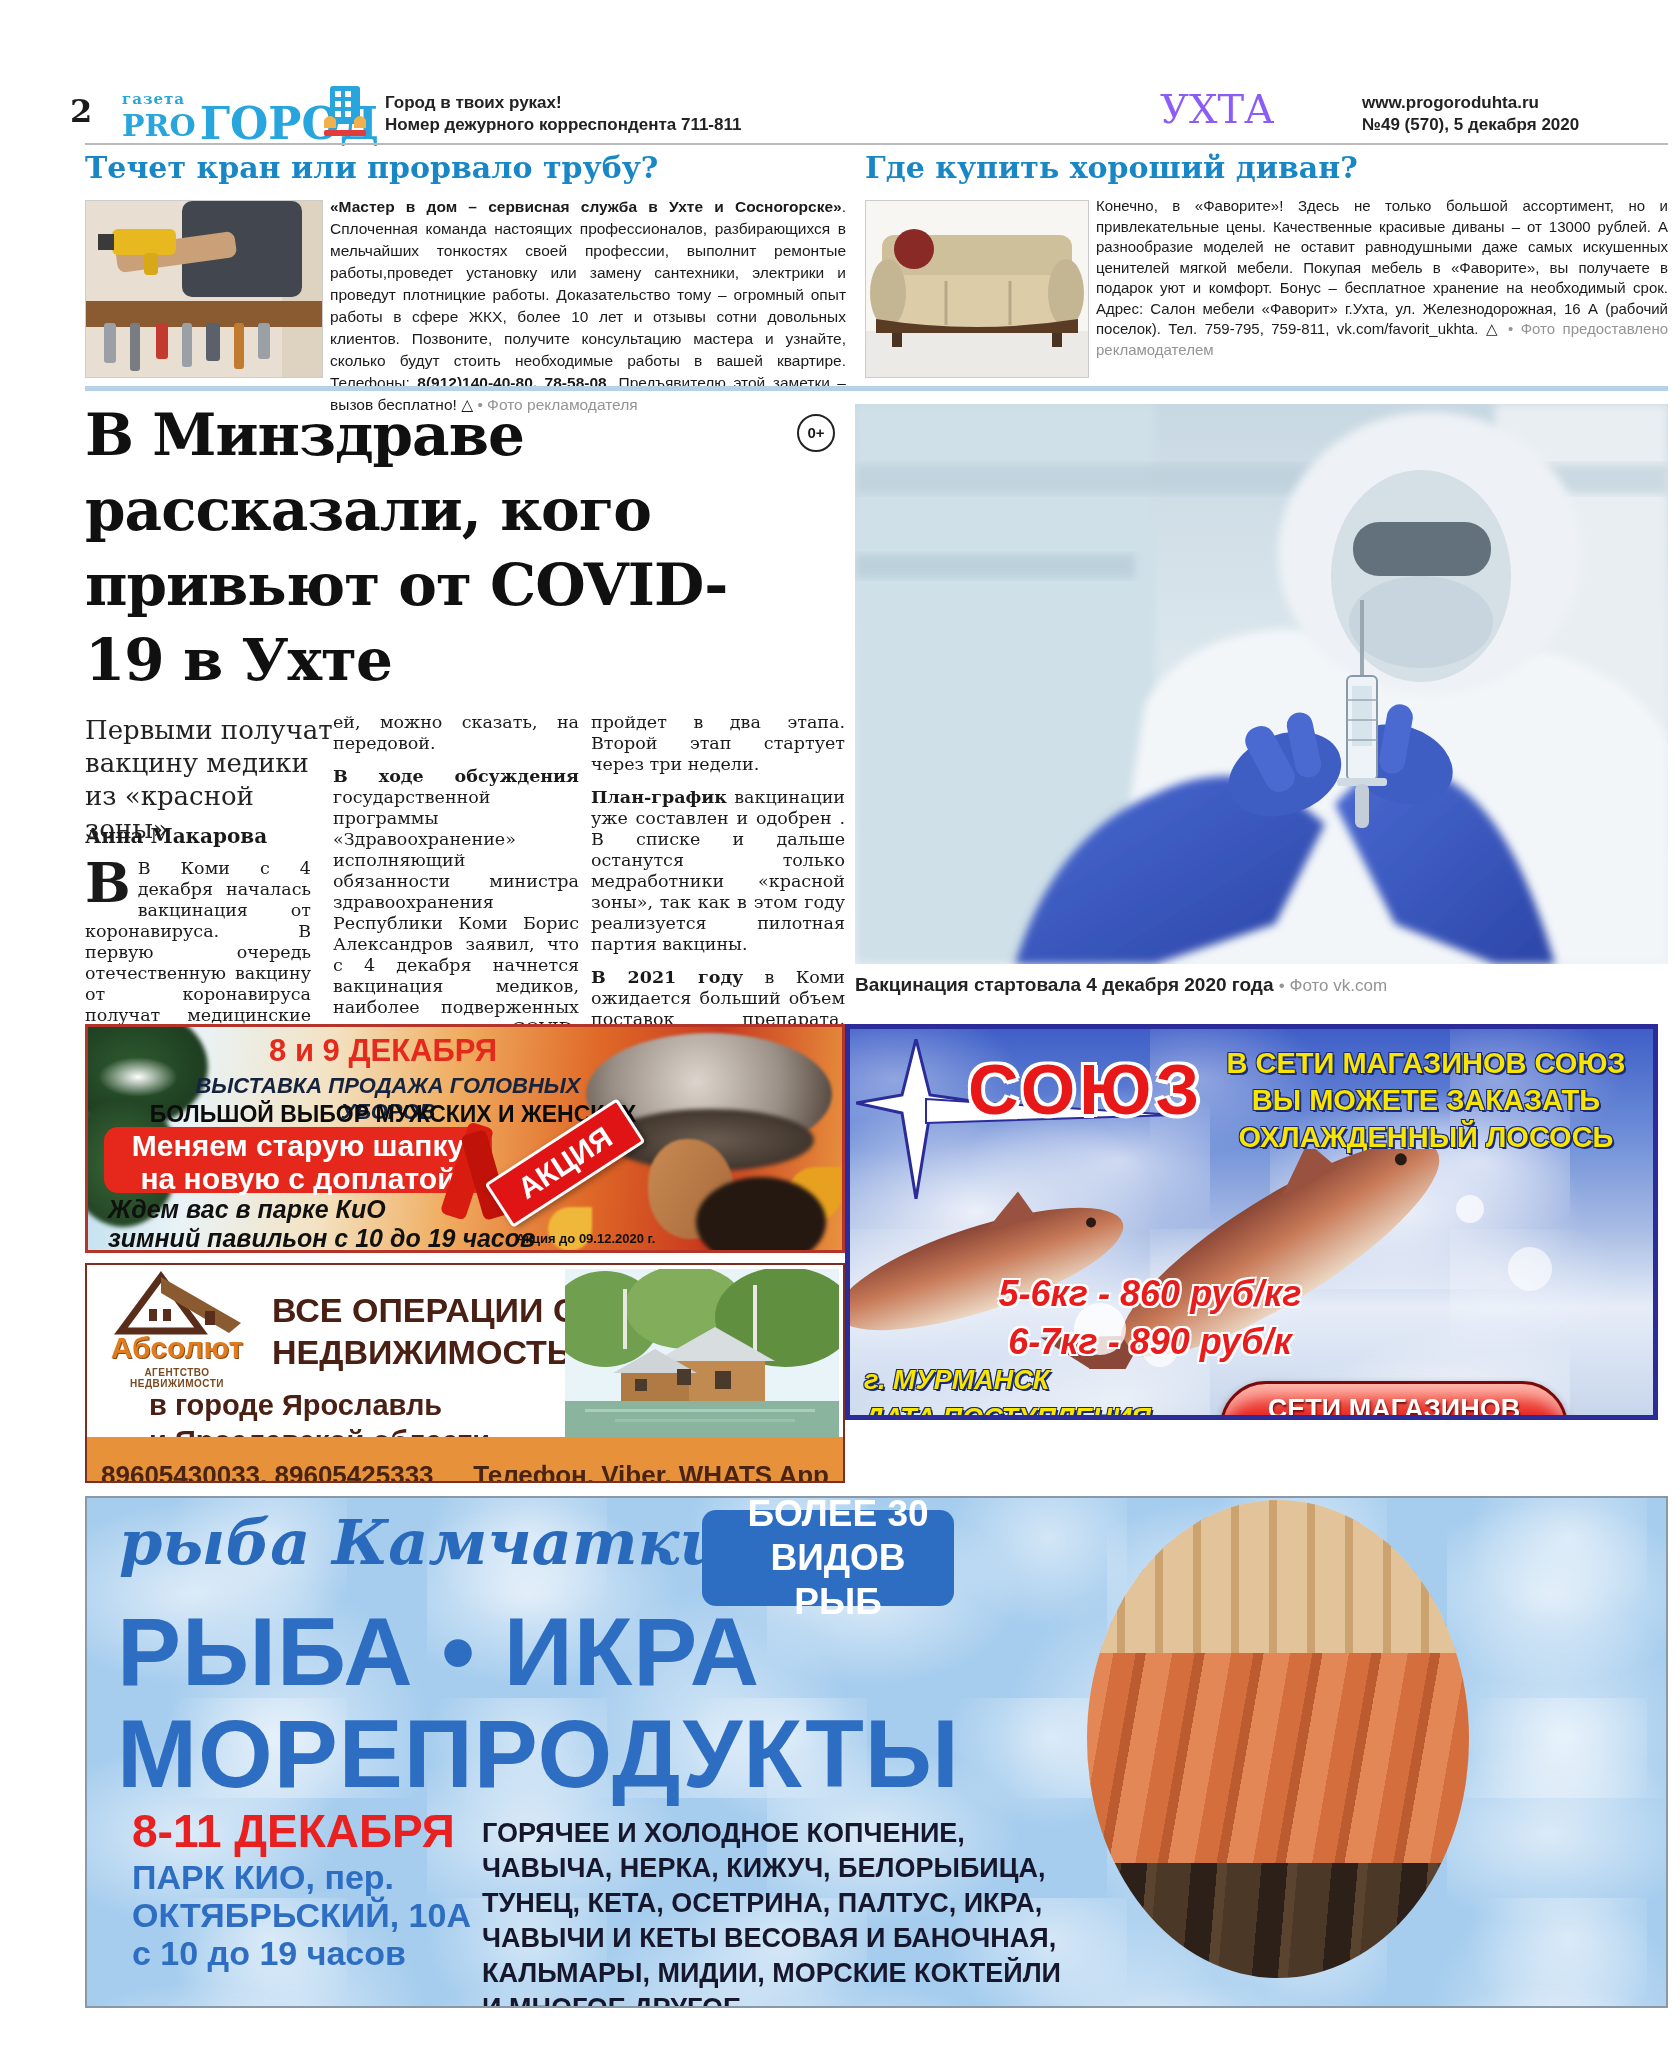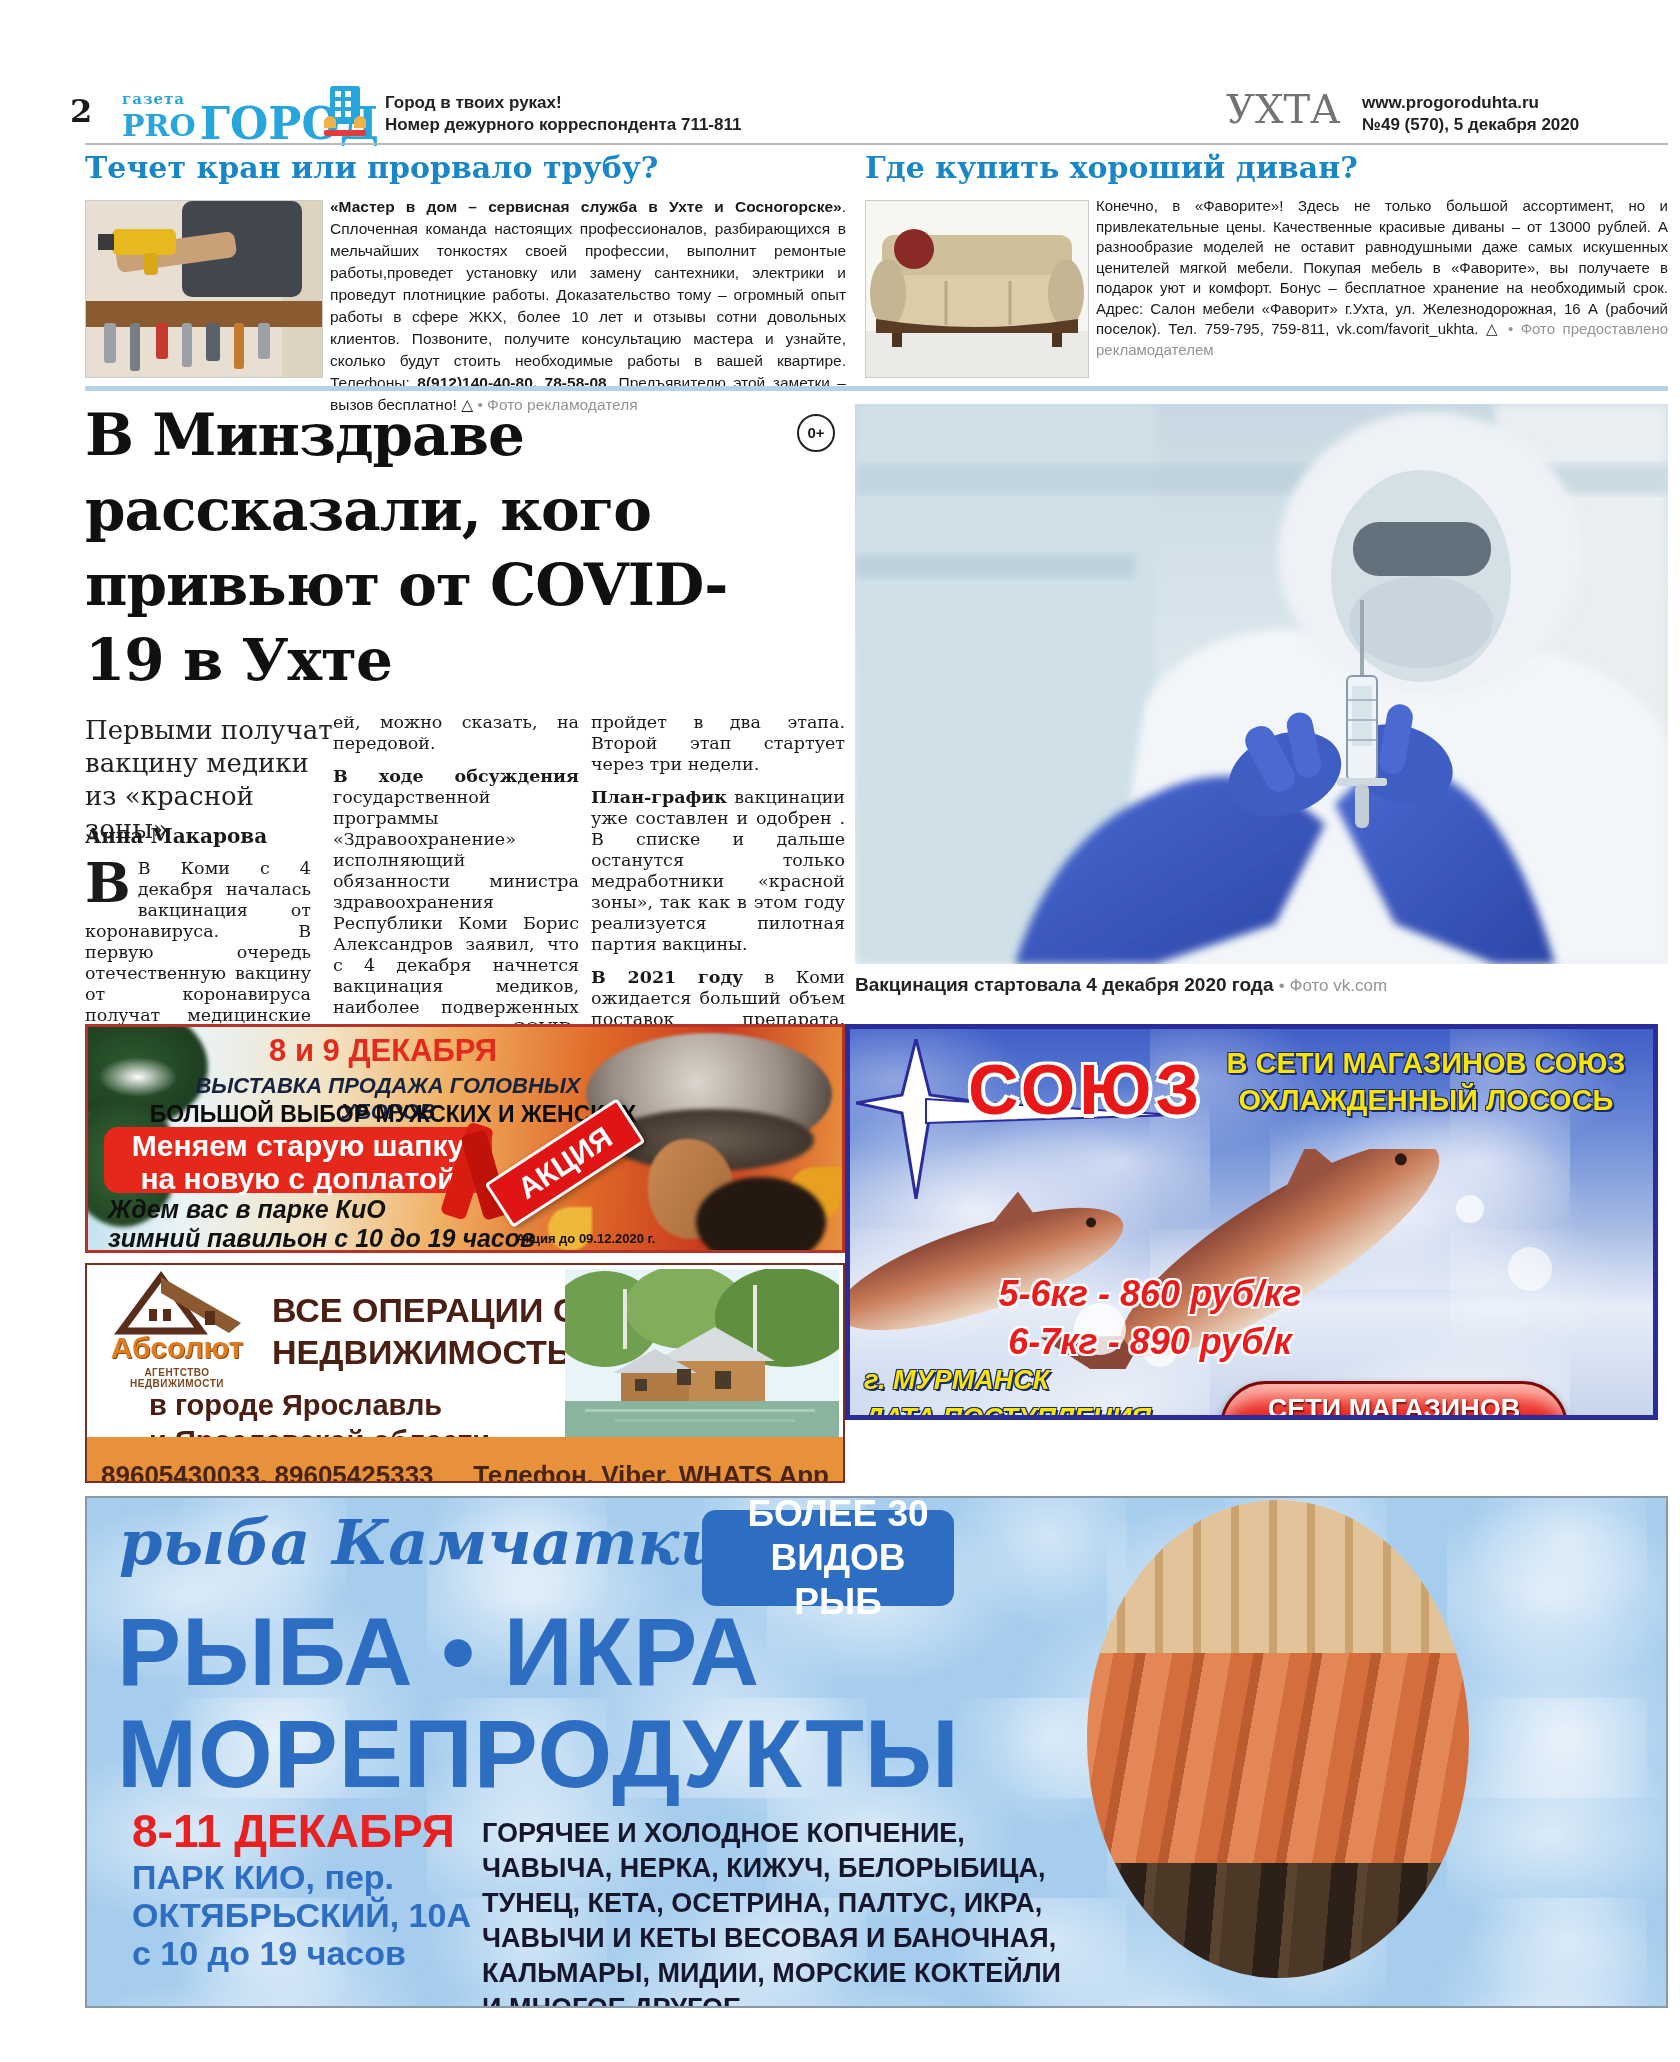--- a/index.html
+++ b/index.html
@@ -10,21 +10,21 @@
 
   
   .hdr-num{left:70px;top:92px;font:bold 32px "DejaVu Serif",serif;}
   .hdr-logo{left:122px;top:90px;display:flex;align-items:flex-end;color:#29a5dd;}
   .logo-stack{display:flex;flex-direction:column;line-height:1;margin-right:4px;}
   .logo-stack span:first-child{font:bold 15px "DejaVu Serif",serif;letter-spacing:1px;}
   .logo-stack span:last-child{font:bold 30px "DejaVu Serif",serif;}
   .logo-gorod{font:bold 44px "DejaVu Serif",serif;line-height:.86;}
   .hdr-icon{left:322px;top:84px;width:46px;height:54px;}
   .hdr-tagline{left:385px;top:92px;font:bold 17px/1.3 "Liberation Sans",sans-serif;color:#222;}
-  .hdr-city{left:1226px;top:86px;font:normal 40px "DejaVu Serif",serif;color:#737373;}
+  .hdr-city{left:1160px;top:86px;font:normal 40px "DejaVu Serif",serif;color:#8b5cf6;}
   .hdr-issue{left:1362px;top:92px;font:bold 17px/1.3 "Liberation Sans",sans-serif;color:#222;}
   .hdr-rule{left:85px;top:143px;width:1583px;height:2px;background:#b9b9b9;}
 
   
   .art-head{font:bold 30px "DejaVu Serif",serif;color:#1987c5;}
   .a1-head{left:85px;top:150px;}
   .a2-head{left:865px;top:150px;}
   .a-photo{border:1px solid #ccc;overflow:hidden;}
   .a1-photo{left:85px;top:200px;width:236px;height:176px;}
   .a2-photo{left:865px;top:200px;width:222px;height:176px;}
@@ -365,20 +365,21 @@
   <div class="abs ad-soyuz">
     <div class="abs sz-star">
       <svg class="photo-svg" viewBox="0 0 330 160">
         <path d="M60 0 L74 56 L130 64 L74 74 L60 160 L46 74 L0 64 L46 56 Z" fill="#fff" stroke="#2b2b9a" stroke-width="3"></path>
         <path d="M70 60 L320 76 L70 84 Z" fill="#fff" stroke="#2b2b9a" stroke-width="2"></path>
       </svg>
     </div>
     <div class="abs sz-brand">СОЮЗ</div>
     <div class="abs sz-offer">
       <div>В СЕТИ МАГАЗИНОВ СОЮЗ</div>
+      <div>ВЫ МОЖЕТЕ ЗАКАЗАТЬ</div>
       <div>ОХЛАЖДЕННЫЙ ЛОСОСЬ</div>
     </div>
     <div class="abs sz-fishsvg">
       <svg class="photo-svg" viewBox="0 0 803 220">
         <defs>
           <linearGradient id="fishbody" x1="0" y1="0" x2="0" y2="1">
             <stop offset="0" stop-color="#8a4636"></stop>
               <stop offset=".45" stop-color="#c87a58"></stop>
               <stop offset="1" stop-color="#ecd8c4"></stop>
           </linearGradient>

